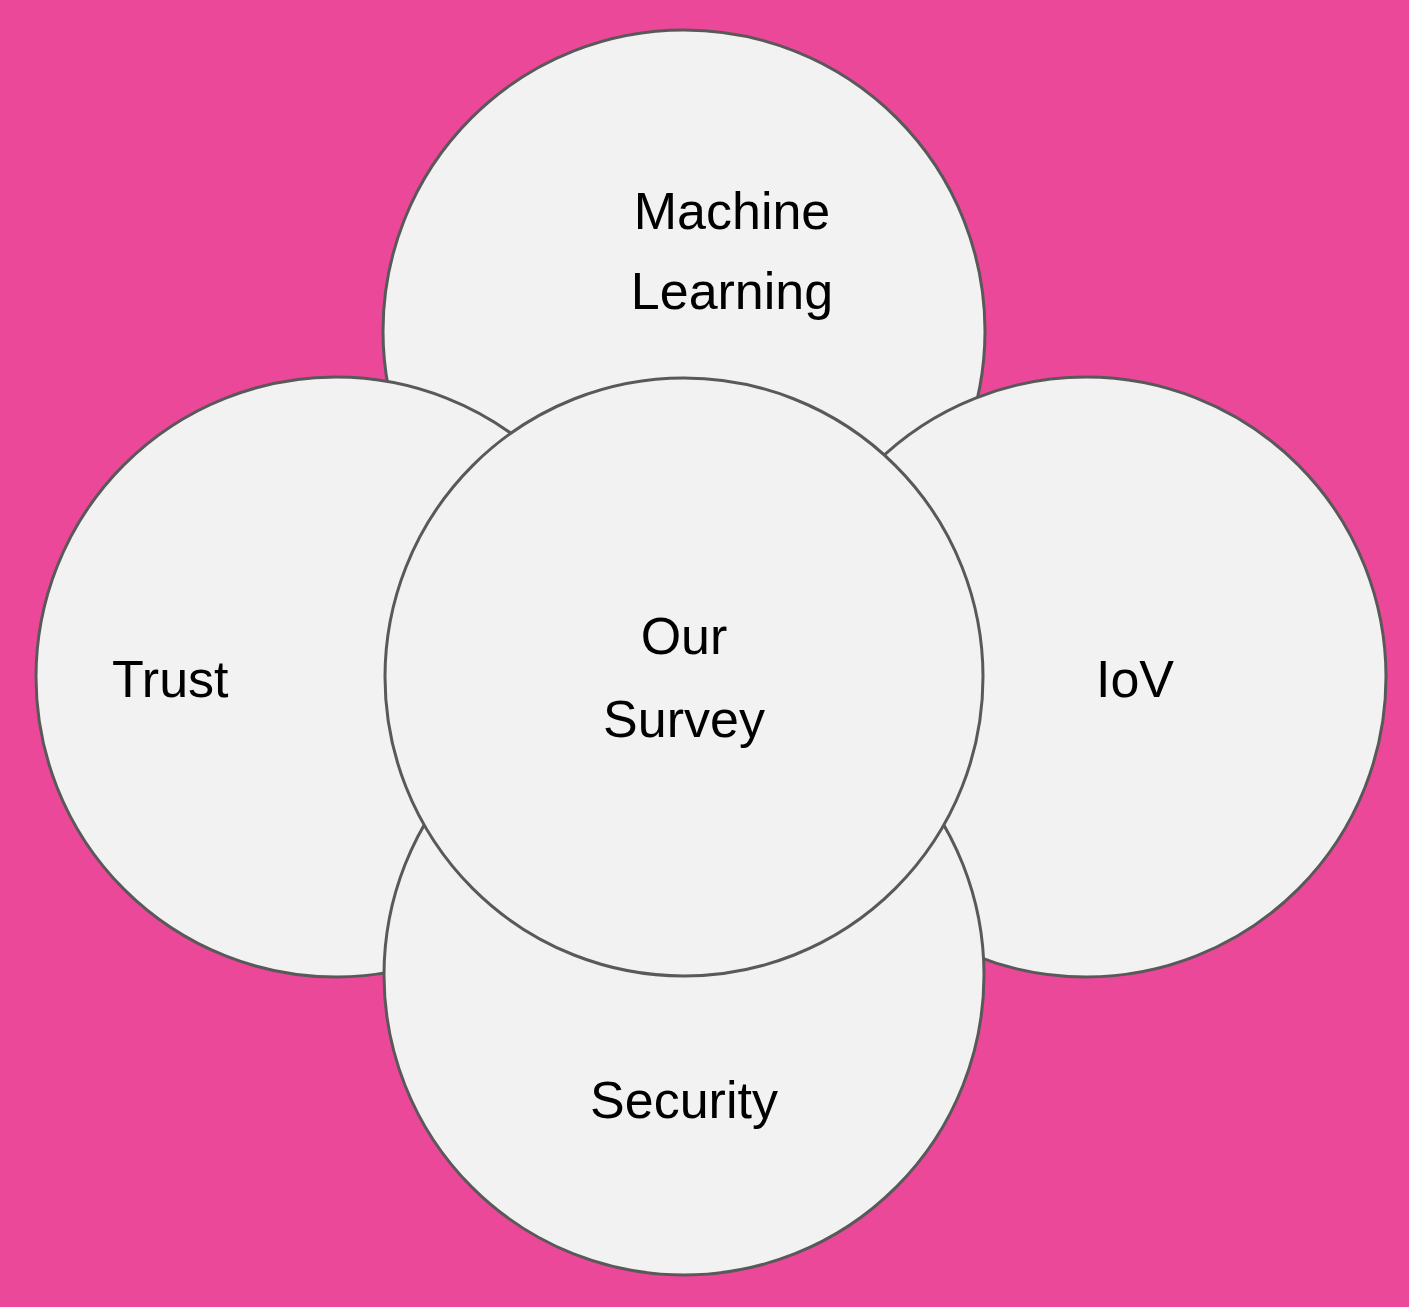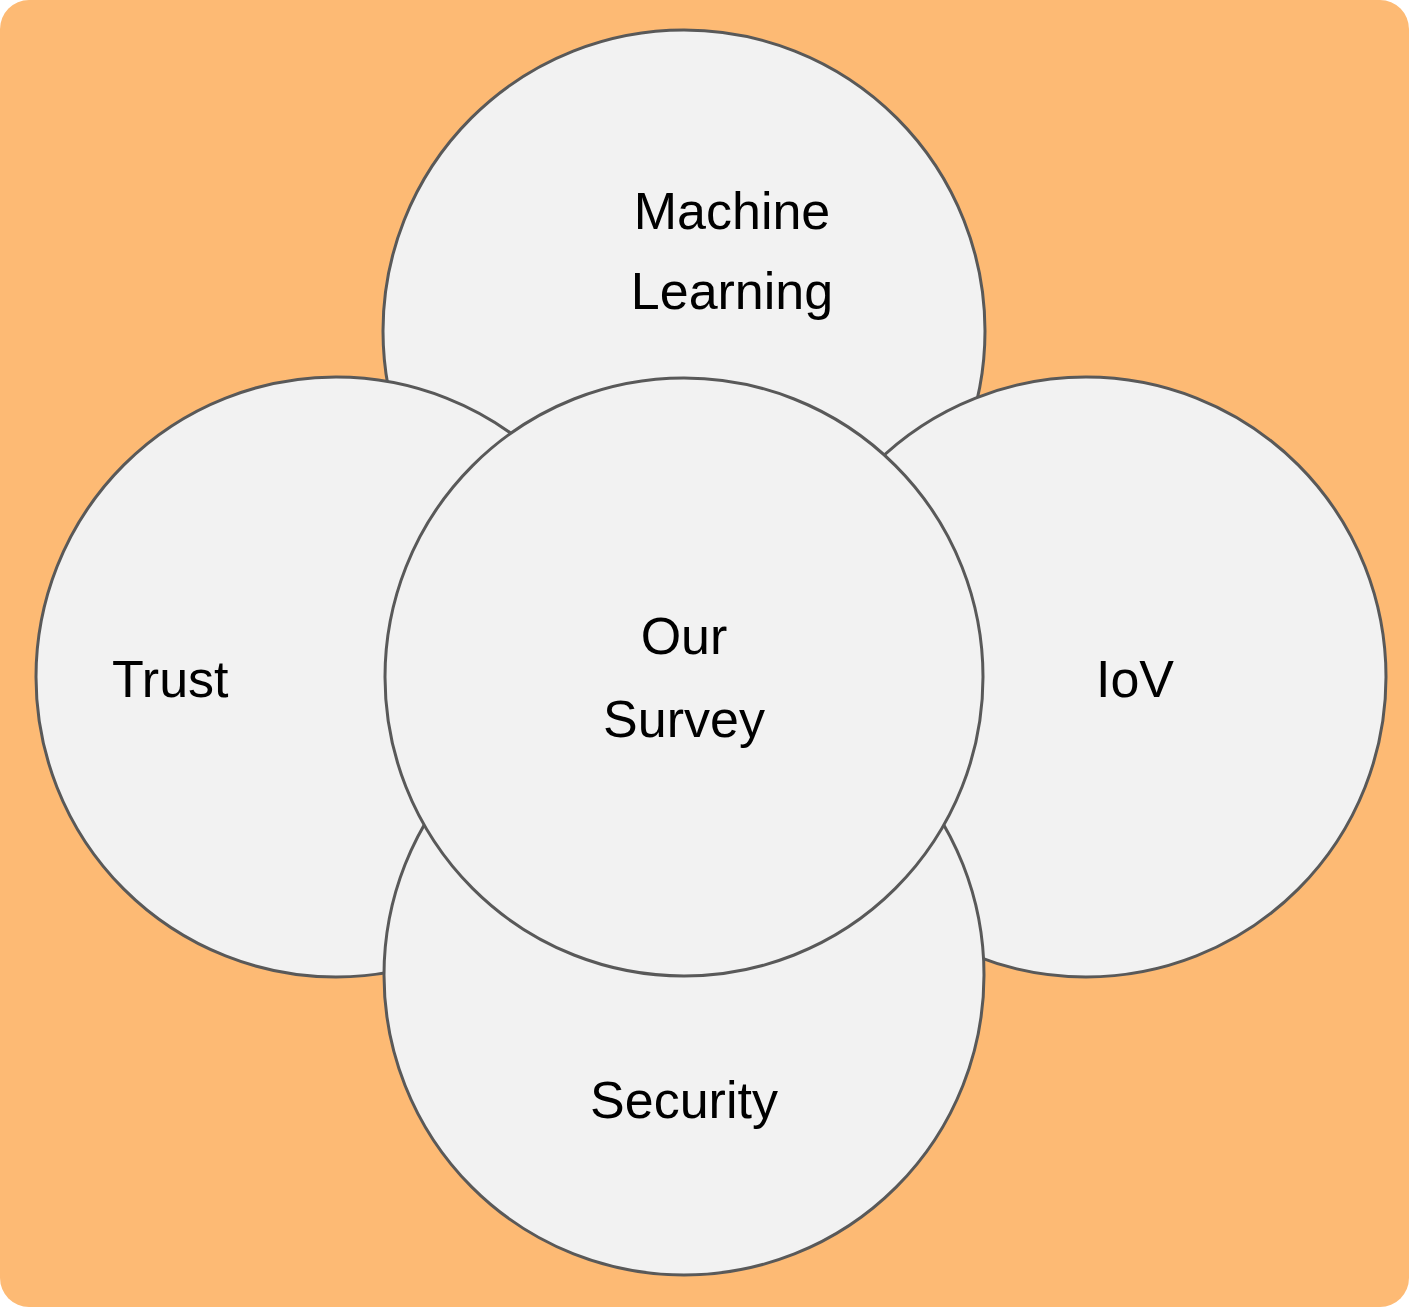--- a/index.html
+++ b/index.html
@@ -8,23 +8,22 @@
     padding: 0;
     background: #ffffff;
   }
   body {
     font-family: "Liberation Sans", sans-serif;
   }
   #diagram-root {
     position: relative;
     width: 1409px;
     height: 1307px;
-    background: #fdba74;
+    background: #ec4899;
     overflow: hidden;
-    border-radius: 29px;
   }
   #venn-svg {
     display: block;
     width: 1409px;
     height: 1307px;
   }
   .venn-circle {
     fill: #f2f2f2;
     stroke: #595959;
     stroke-width: 3;

